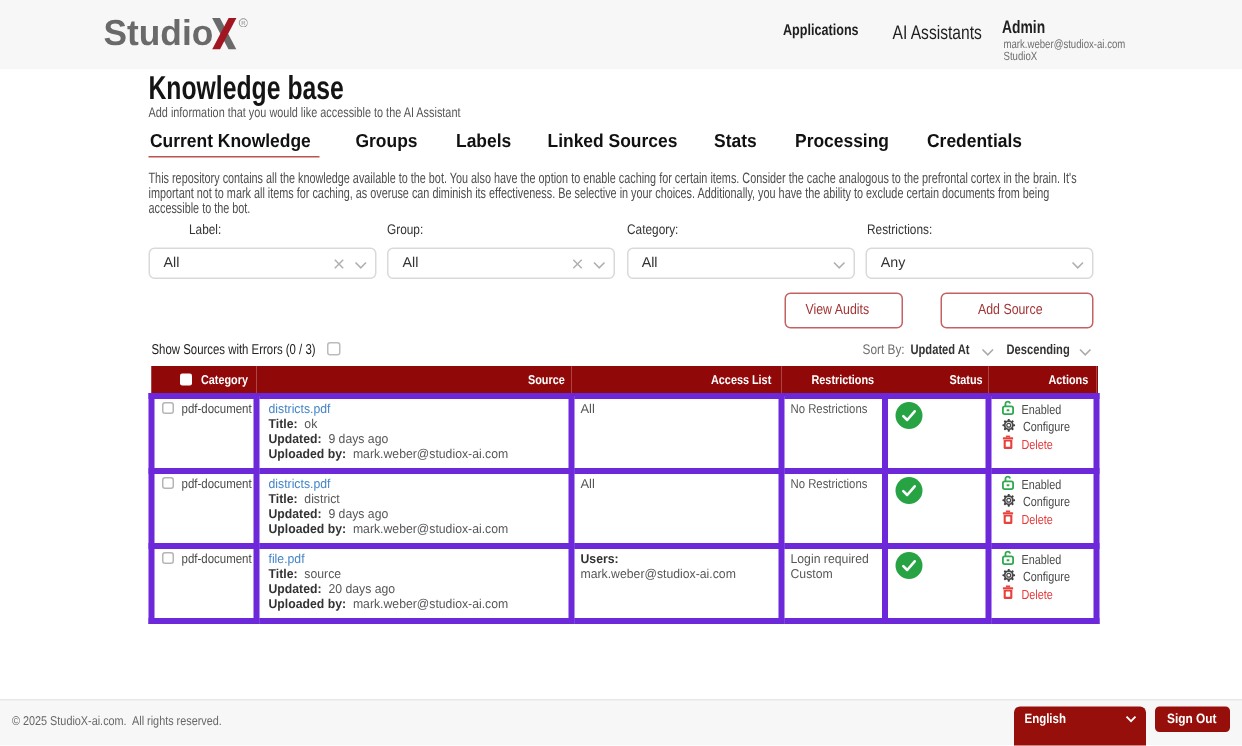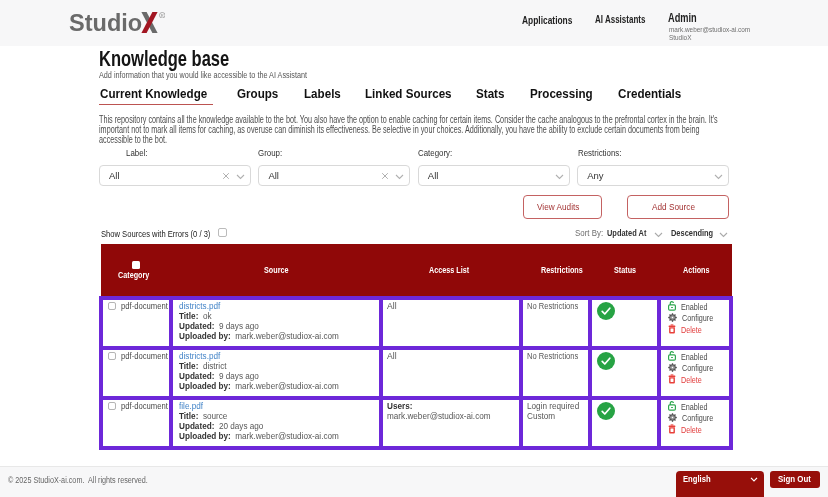--- a/index.html
+++ b/index.html
@@ -6,21 +6,21 @@
 html,body { width:828px; height:497px; background:#fff; font-family:"Liberation Sans", sans-serif; }
 #page { position:relative; width:828px; height:497px; overflow:hidden; }
 .abs { position:absolute; }
 .sx { display:inline-block; transform-origin:0 0; white-space:nowrap; }
 
 
 .topbar { position:absolute; left:0; top:0; width:828px; height:46px; background:#f7f7f8; }
 
 
 .tbl { position:absolute; left:99px; top:244px; width:630px; border-collapse:collapse; table-layout:fixed; }
-.tbl th { background:#900808; color:#fff; font-size:8.5px; font-weight:bold; text-align:center; height:20px; padding:16px; vertical-align:middle; }
+.tbl th { background:#900808; color:#fff; font-size:8.5px; font-weight:bold; text-align:right; height:20px; padding:0; vertical-align:middle; }
 .tbl td { border:4px solid #6d28d9; vertical-align:top; font-size:8.6px; color:#575757; padding:1px 0 0 4px; height:50px; }
 .tbl b { color:#333; }
 .hlbl { display:inline-block; transform:scaleX(0.85); transform-origin:0 0; white-space:nowrap; }
 .hcb { display:inline-block; width:8px; height:8px; background:#fff; border-radius:1.5px; vertical-align:-1px; margin:0 6px 0 4.5px; }
 .rcb { display:inline-block; width:8px; height:8px; border:1px solid #b5b5b5; border-radius:2px; background:#fff; vertical-align:-1px; margin:0 5px 0 0.5px; }
 .srcline { line-height:10px; transform:scaleX(0.95); transform-origin:0 0; white-space:nowrap; }
 .blue { color:#4384c7; }
 .statusc { width:18px; height:18px; border-radius:50%; background:#27a344; margin:0.5px 0 0 0.5px; }
 .actline { height:11.6px; white-space:nowrap; color:#4a4a4a; padding-left:3px; }
 .actline svg { vertical-align:-1px; }
@@ -39,21 +39,21 @@
   <svg class="abs" style="left:141px; top:11.5px;" width="17" height="21" viewBox="0 0 17 21">
       <polygon points="0.4,0 5.6,0 16.6,21 11.4,21" fill="#6a6a6a"></polygon>
       <polygon points="11.4,0 16.6,0 5.6,21 0.4,21" fill="#a21622"></polygon>
     </svg>
   <svg class="abs" style="left:158.5px; top:11.5px;" width="6.5" height="6.5" viewBox="0 0 13 13">
       <circle cx="6.5" cy="6.5" r="5.6" fill="none" stroke="#8a8a8a" stroke-width="1.3"></circle>
       <text x="6.5" y="9.3" font-size="8" text-anchor="middle" fill="#8a8a8a" font-family="Liberation Sans">R</text>
     </svg>
 
   <div class="abs" style="left:521.8px; top:13.8px; font-weight:bold; font-size:10.5px; color:#1f1f1f;"><span class="sx" style="transform:scaleX(0.8);">Applications</span></div>
-  <div class="abs" style="left:595px; top:13.8px; font-weight:bold; font-size:10px; color:#1f1f1f;"><span class="sx" style="transform:scaleX(0.8);">AI Assistants</span></div>
+  <div class="abs" style="left:595px; top:13.8px; font-weight:normal; font-size:13px; color:#1f1f1f;"><span class="sx" style="transform:scaleX(0.8);">AI Assistants</span></div>
   <div class="abs" style="left:668px; top:10.5px; font-weight:bold; font-size:12px; color:#1f1f1f;"><span class="sx" style="transform:scaleX(0.77);">Admin</span></div>
   <div class="abs" style="left:669px; top:24.5px; font-size:8px; color:#6e6e6e;"><span class="sx" style="transform:scaleX(0.8);">mark.weber@studiox-ai.com</span></div>
   <div class="abs" style="left:669px; top:32.5px; font-size:8px; color:#6e6e6e;"><span class="sx" style="transform:scaleX(0.8);">StudioX</span></div>
 
   <div class="abs" style="left:98.5px; top:46px; font-size:22px; font-weight:bold; color:#141414;"><span class="sx" style="transform:scaleX(0.75);">Knowledge base</span></div>
   <div class="abs" style="left:98.5px; top:69.5px; font-size:9.3px; color:#555;"><span class="sx" style="transform:scaleX(0.78);">Add information that you would like accessible to the AI Assistant</span></div>
 
   <div class="abs tabt" style="left:99.5px;"><span class="sx tsx">Current Knowledge</span></div>
   <div class="abs" style="left:98.5px; top:103.5px; width:114px; height:1.5px; background:#bc5351;"></div>
   <div class="abs tabt" style="left:236.6px;"><span class="sx tsx">Groups</span></div>

